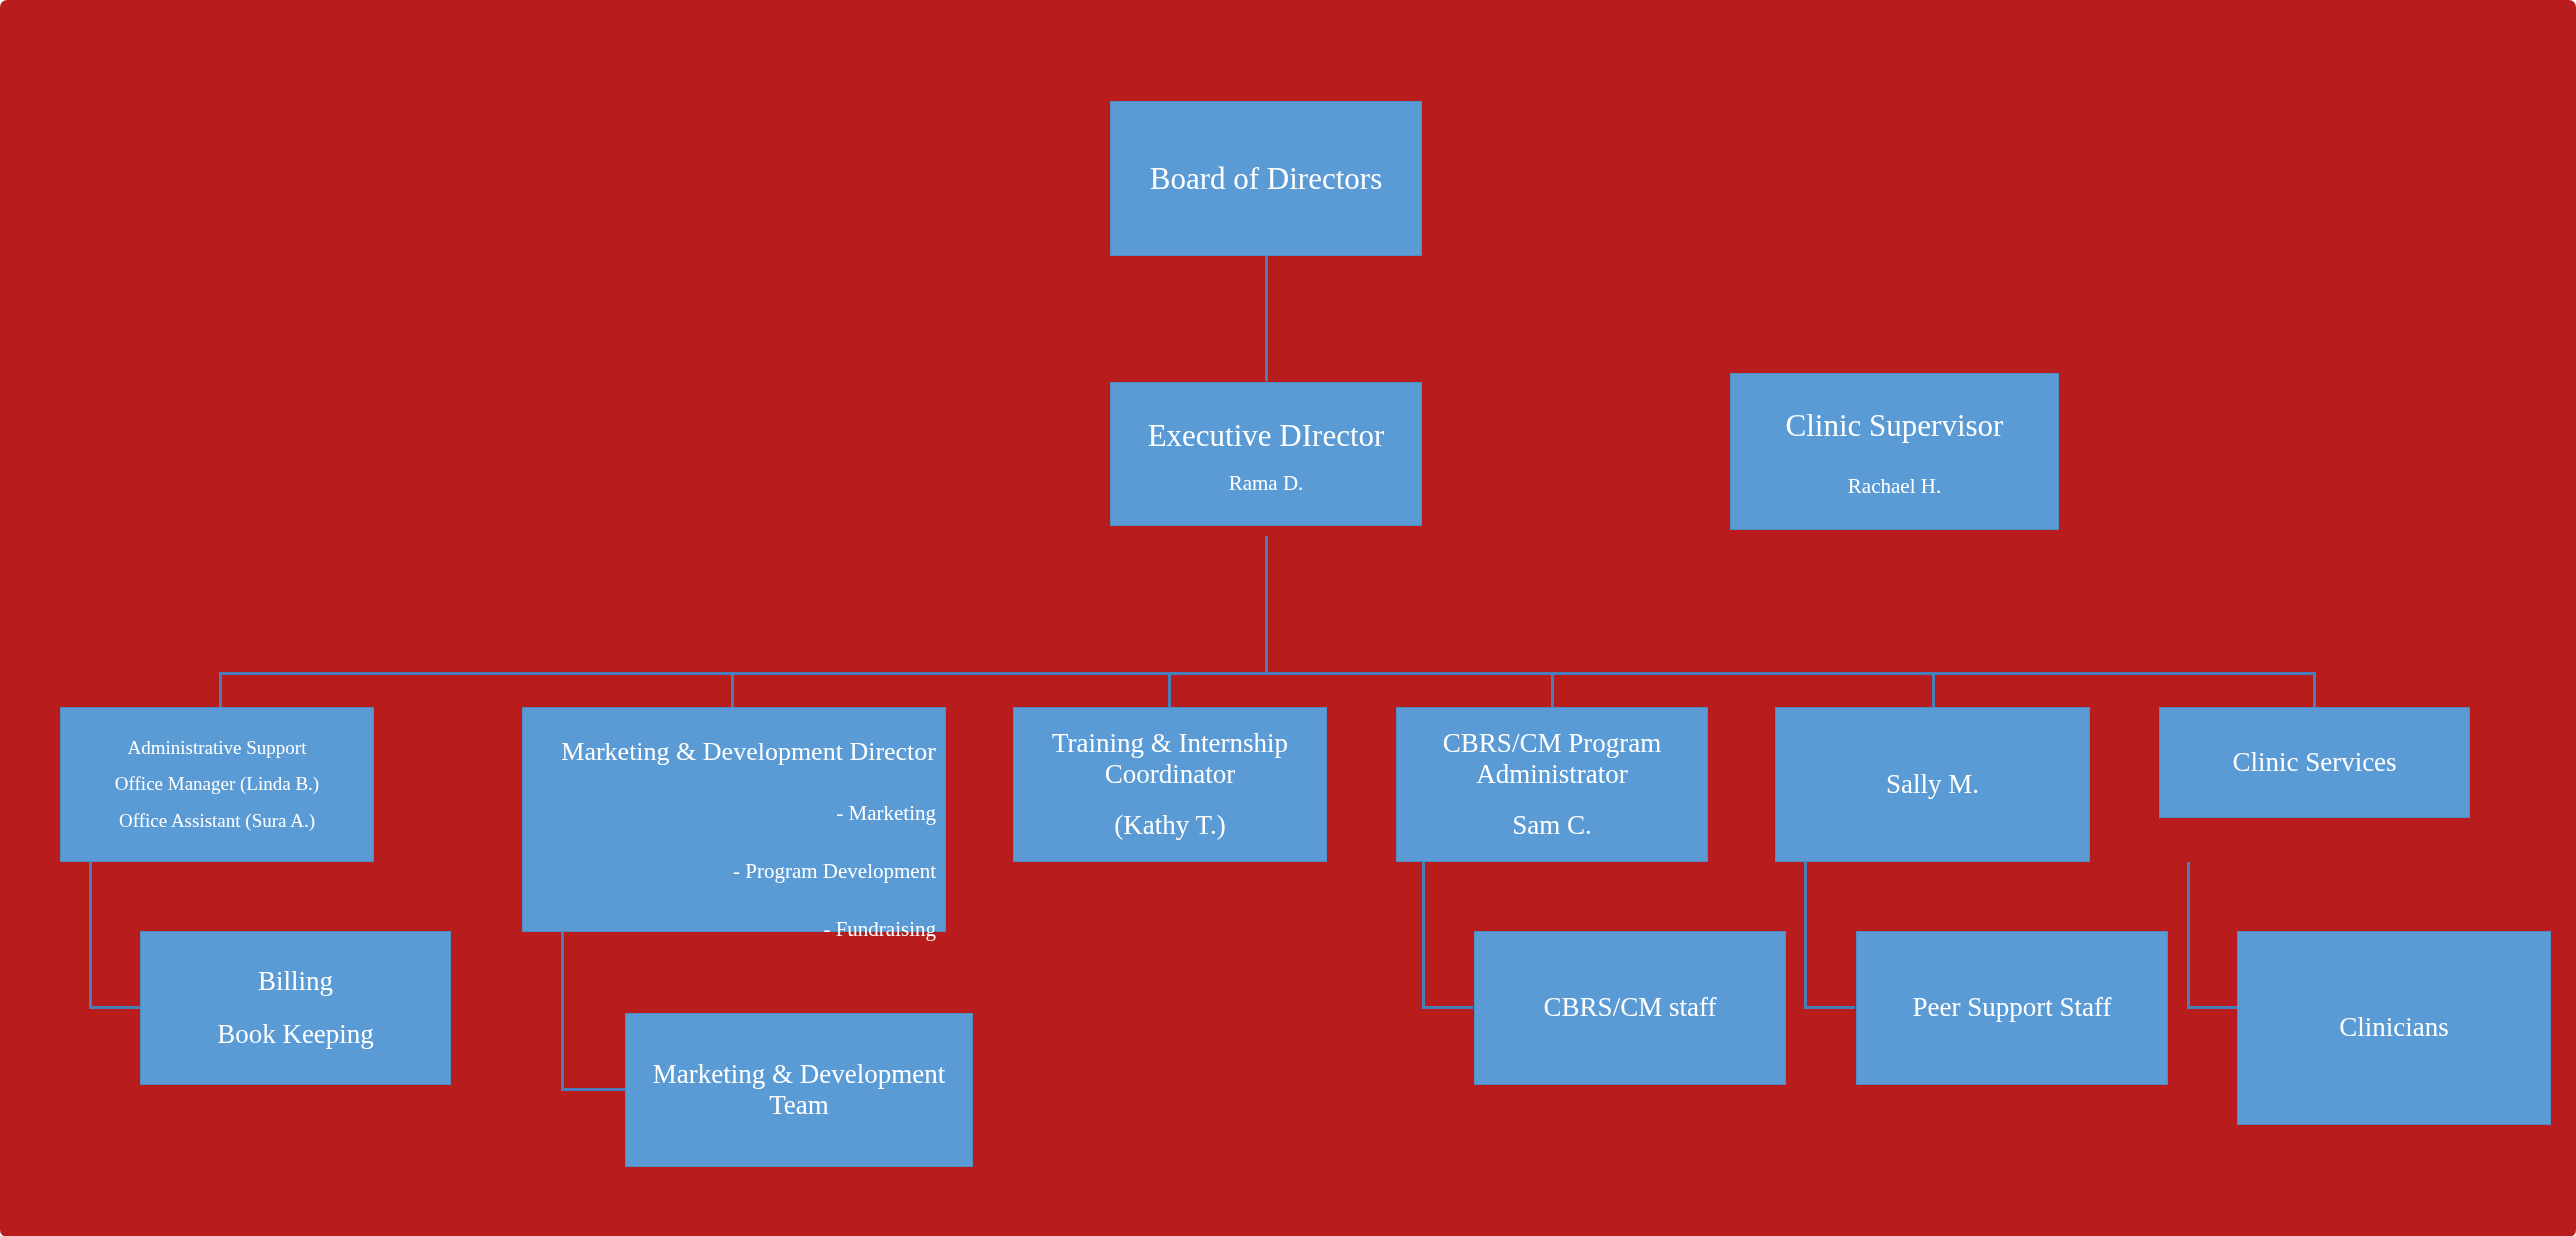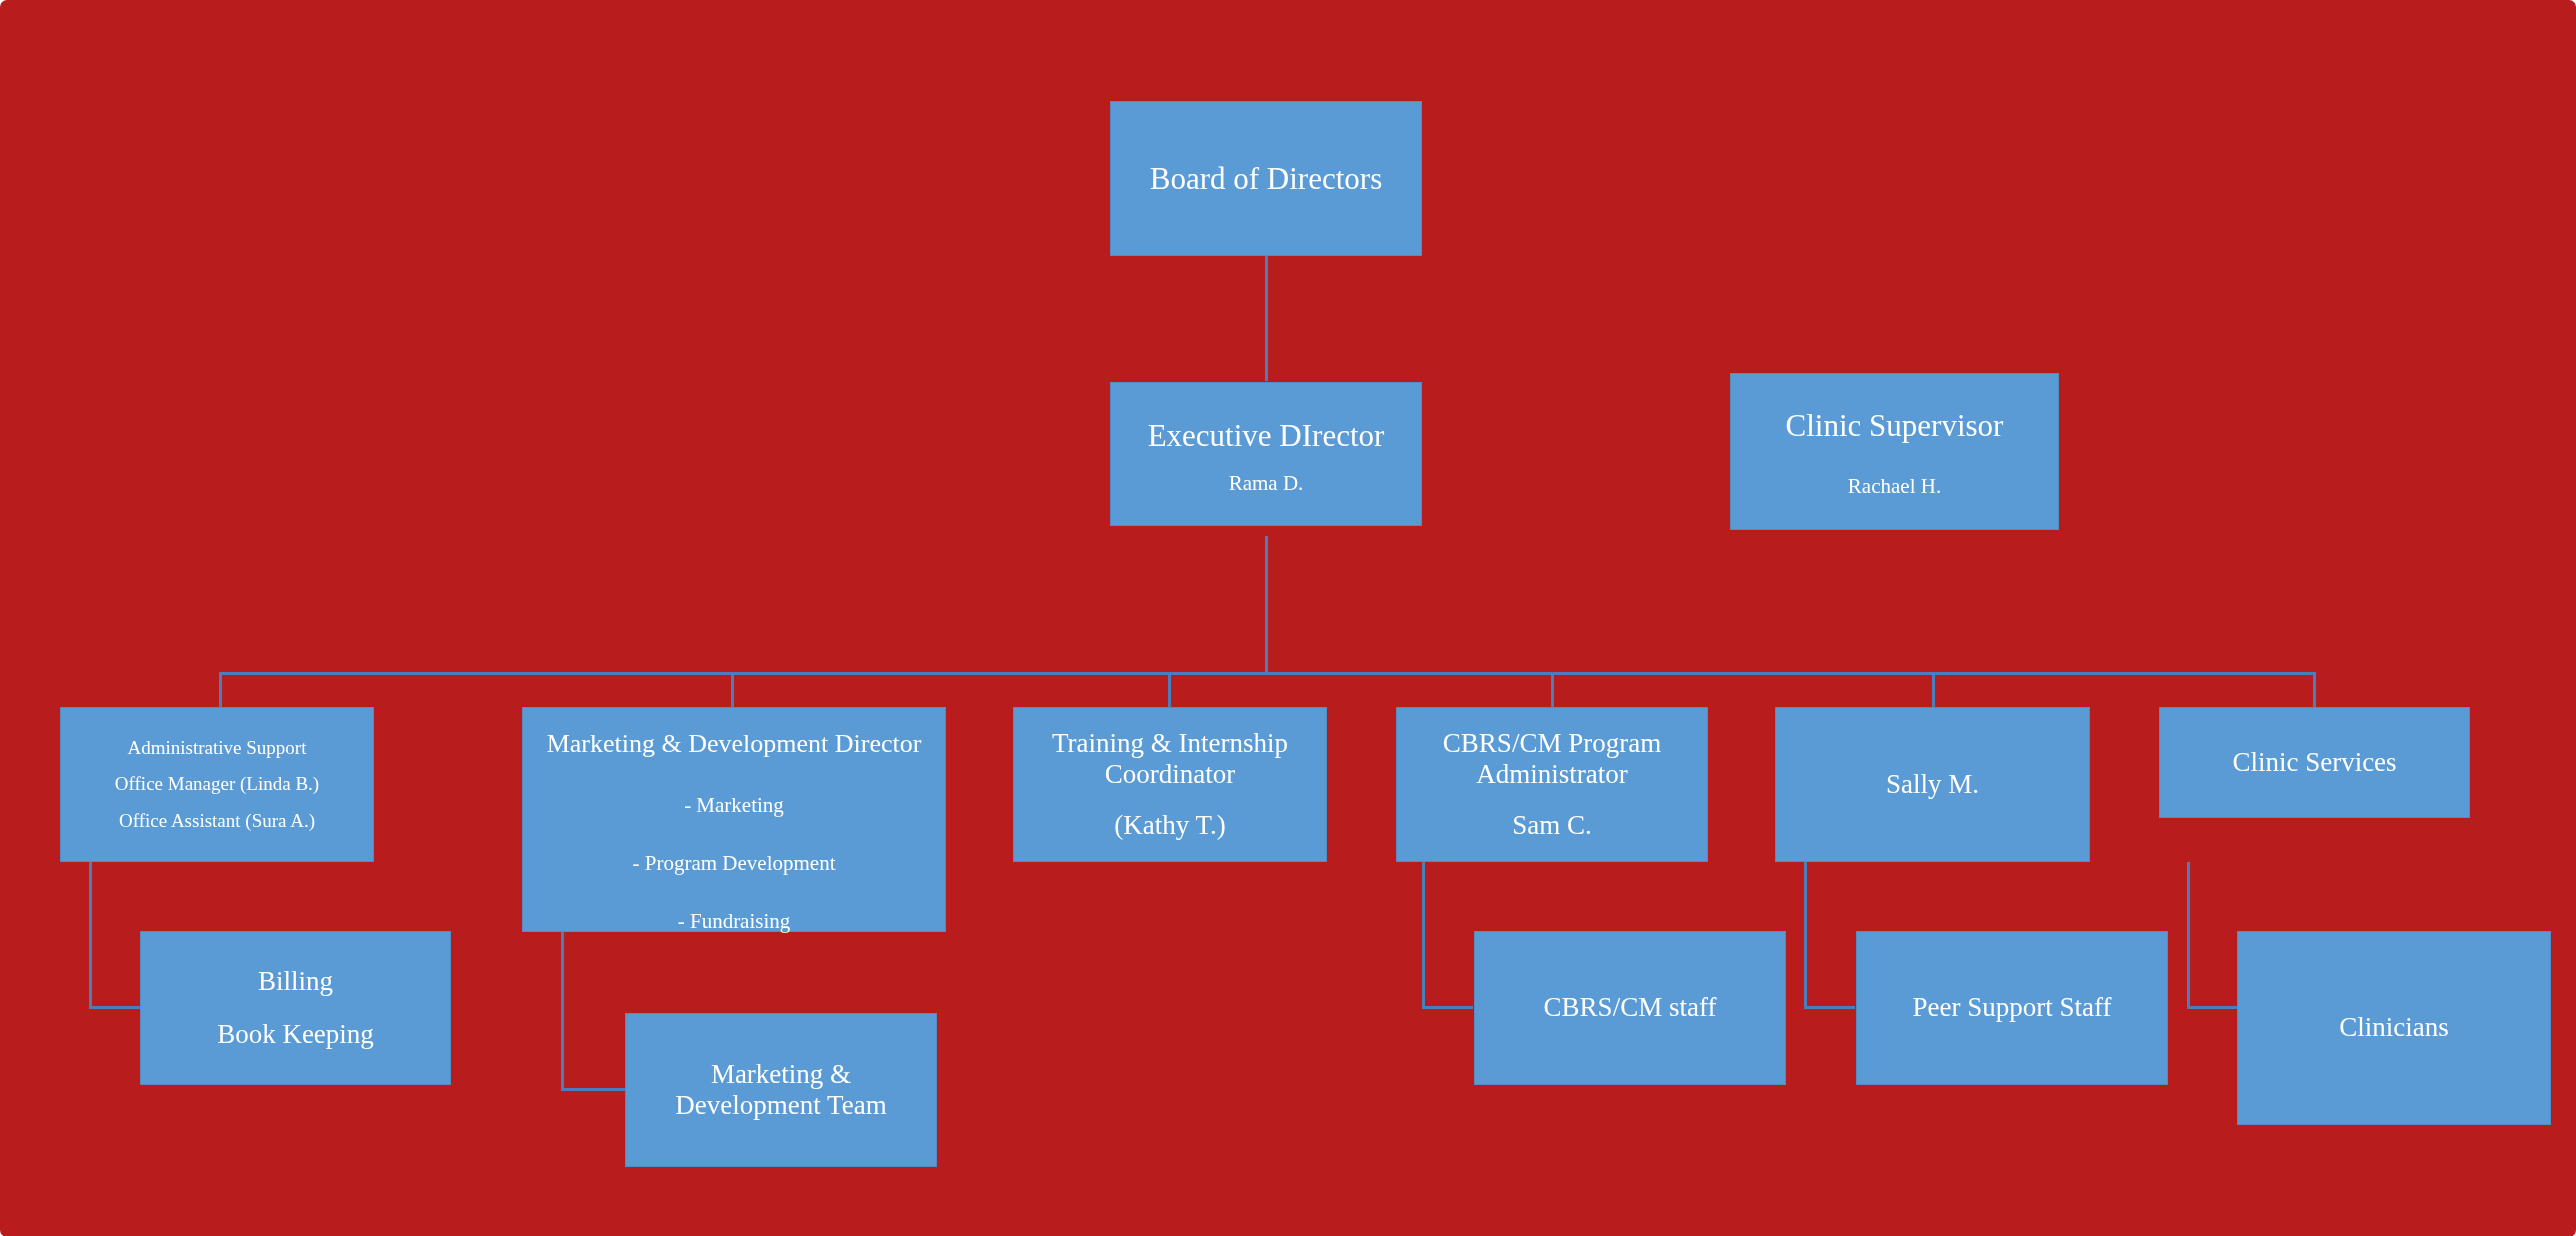--- a/index.html
+++ b/index.html
@@ -32,30 +32,30 @@
   .t-sm { font-size: 19px; }
   .vline, .hline { position: absolute; background: var(--connector, #4A7EBB); }
   .vline { width: 2.7px; }
   .hline { height: 2.7px; }
 
   
   .node-board { left:1110px; top:101px; width:312px; height:155px; }
   .node-exec { left:1110px; top:382px; width:312px; height:144px; gap:18px; padding-top:12.6px; }
   .node-clinic-sup { left:1730px; top:373px; width:329px; height:157px; gap:30px; padding-top:10.8px; }
   .node-admin { left:60px; top:707px; width:314px; height:155px; line-height:1.9; }
-  .node-mkt-dir { left:522px; top:707px; width:424px; height:225px; justify-content:flex-start; padding-top:21px; }
+  .node-mkt-dir { left:522px; top:707px; width:424px; height:225px; justify-content:flex-start; padding-top:29px;align-items:flex-end; }
   .node-mkt-dir .dir-title { font-size:26px; }
   .node-mkt-dir .dir-item { font-size:21px; margin-top:34px; }
   .node-mkt-dir .dir-item:first-of-type { margin-top:18px; }
   .node-training { left:1013px; top:707px; width:314px; height:155px; gap:20px; }
   .node-cbrs-admin { left:1396px; top:707px; width:312px; height:155px; gap:20px; }
   .node-peer-admin { left:1775px; top:707px; width:315px; height:155px; gap:20px; }
   .node-clinic-svc { left:2159px; top:707px; width:311px; height:111px;align-items:center; }
   .node-billing { left:140px; top:931px; width:311px; height:154px; gap:21.7px; }
-  .node-mkt-team { left:625px; top:1013px; width:312px; height:154px; }
+  .node-mkt-team { left:625px; top:1013px; width:348px; height:154px; }
   .node-cbrs-staff { left:1474px; top:931px; width:312px; height:154px; }
   .node-peer-staff { left:1856px; top:931px; width:312px; height:154px; }
   .node-clinicians { left:2237px; top:931px; width:314px; height:194px;text-align:right; }
 </style>
 </head>
 <body>
 
 <div class="canvas">
 
   <div class="vline" style="left:1265px; top:256px; height:125px;"></div>

